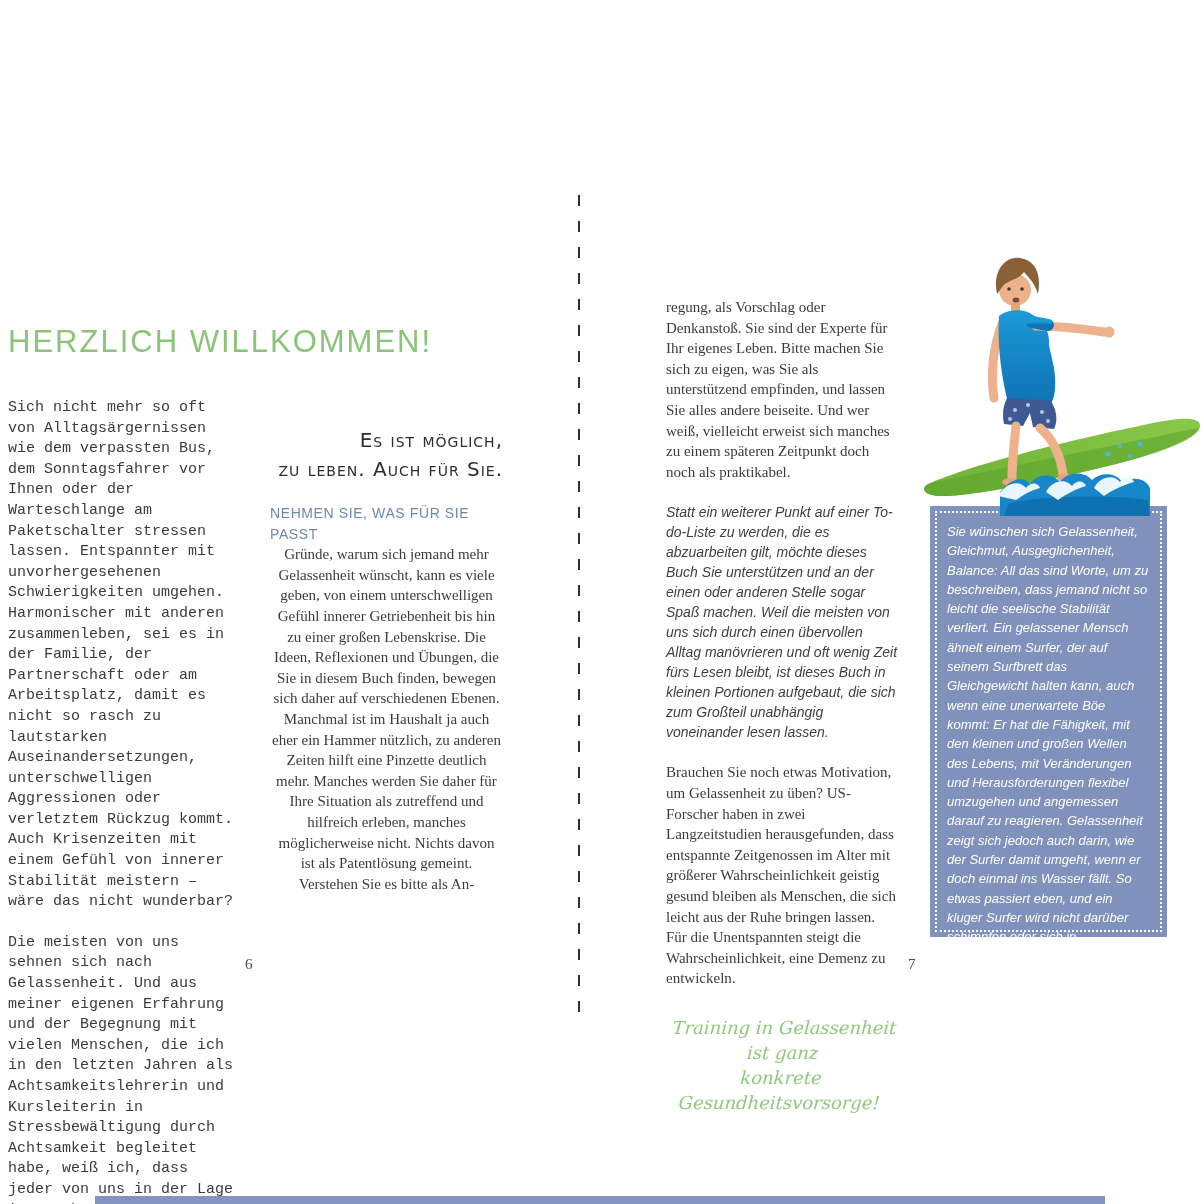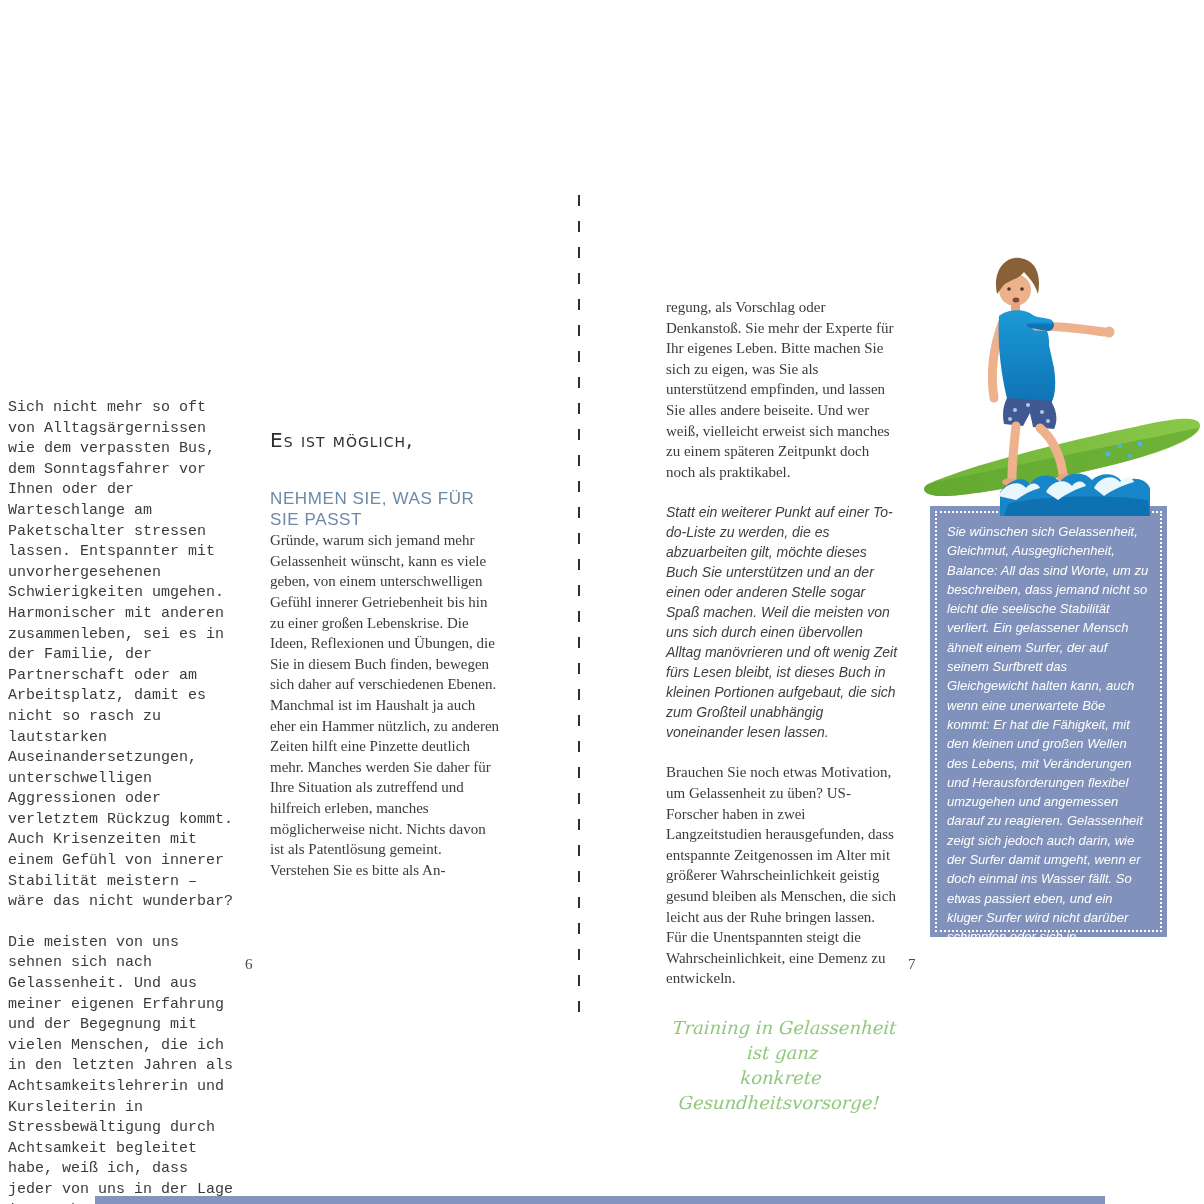--- a/index.html
+++ b/index.html
@@ -10,26 +10,26 @@
   .book-title{position:absolute;left:8px;top:303px;width:520px;
     font-family:"Liberation Sans",sans-serif;font-weight:300;font-size:31px;
     letter-spacing:2px;color:#8cc37a;}
   .col{position:absolute;font-size:15px;line-height:20.6px;text-align:left;}
   .col p{margin:0 0 0 0;}
   .col .para-gap{margin-top:20px;}
   #col1{left:8px;top:398px;width:231px;font-family:Liberation Mono, monospace;}
   #col2{left:270px;top:400px;width:233px;}
   #rcol{left:666px;top:297px;width:232px;}
 
-  .quote{margin-top:26px;text-align:left;
+  .quote{margin-top:26px;text-align:right;
     font-family:"DejaVu Sans",sans-serif;font-variant:small-caps;
     font-size:20px;line-height:29px;letter-spacing:1px;color:#2e2e2e;}
-  .subheading{margin-top:34px;font-family:"Liberation Sans",sans-serif;
-    font-size:17px;letter-spacing:0.6px;color:#6d89a7;}
-  .after-subheading{margin-top:22px;}
+  .subheading{margin-top:19px;font-family:"Liberation Sans",sans-serif;
+    font-size:14px;letter-spacing:0.6px;color:#6d89a7;}
+  .after-subheading{margin-top:22px;text-align:center;}
 
   .italic-sans{font-family:"Liberation Sans",sans-serif;font-style:italic;
     font-size:14px;line-height:20px;color:#3f3f3f;}
 
   .script-note{margin-top:26px;text-align:center;
     font-family:"DejaVu Serif",serif;font-style:italic;
     font-size:18px;line-height:25px;color:#8fc87b;transform:skewX(-4deg);}
 
   .page-number{position:absolute;top:956px;font-size:15px;color:#4a4a4a;
     font-family:"Liberation Serif",serif;}
@@ -52,42 +52,44 @@
   .illustration{position:absolute;left:912px;top:248px;width:292px;height:272px;z-index:2;}
 
   
   .bottom-rule{position:absolute;left:95px;top:1196px;width:1010px;height:8px;background:#8394bf;}
 </style>
 </head>
 <body>
 
 <div id="page">
 
+  <h1 class="book-title">HERZLICH WILLKOMMEN!</h1>
 
   <div class="col" id="col1">
     <p>Sich nicht mehr so oft von Alltagsärgernissen wie dem verpassten Bus, dem Sonntagsfahrer vor Ihnen oder der Warteschlange am Paketschalter stressen lassen. Entspannter mit unvorhergesehenen Schwierigkeiten umgehen. Harmonischer mit anderen zusammenleben, sei es in der Familie, der Partnerschaft oder am Arbeitsplatz, damit es nicht so rasch zu lautstarken Auseinandersetzungen, unterschwelligen Aggressionen oder verletztem Rückzug kommt. Auch Krisenzeiten mit einem Gefühl von innerer Stabilität meistern – wäre das nicht wunderbar?</p>
     <p class="para-gap">Die meisten von uns sehnen sich nach Gelassenheit. Und aus meiner eigenen Erfahrung und der Begegnung mit vielen Menschen, die ich in den letzten Jahren als Achtsamkeitslehrerin und Kursleiterin in Stressbewältigung durch Achtsamkeit begleitet habe, weiß ich, dass jeder von uns in der Lage ist, mehr davon zu entwickeln.</p>
     <p>Geht das über Nacht?</p>
     <p>Wie das einem im Leben ist es eher ein stufenweiser Prozess, für den etwas</p>
   </div>
 
   <div class="col" id="col2">
     <div class="quote">
       <div>Es ist möglich,</div>
+      <div>zu leben. Auch für Sie.</div>
     </div>
     <div class="subheading">NEHMEN SIE, WAS FÜR SIE PASST</div>
     <p class="after-subheading">Gründe, warum sich jemand mehr Gelassenheit wünscht, kann es viele geben, von einem unterschwelligen Gefühl innerer Getriebenheit bis hin zu einer großen Lebenskrise. Die Ideen, Reflexionen und Übungen, die Sie in diesem Buch finden, bewegen sich daher auf verschiedenen Ebenen. Manchmal ist im Haushalt ja auch eher ein Hammer nützlich, zu anderen Zeiten hilft eine Pinzette deutlich mehr. Manches werden Sie daher für Ihre Situation als zutreffend und hilfreich erleben, manches möglicherweise nicht. Nichts davon ist als Patentlösung gemeint. Verstehen Sie es bitte als An-</p>
   </div>
 
   <div class="page-number" id="pn-left">6</div>
 
   <div class="divider"></div>
 
   <div class="col" id="rcol">
-    <p>regung, als Vorschlag oder Denkanstoß. Sie mehr der Experte für Ihr eigenes Leben. Bitte machen Sie sich zu eigen, was Sie als unterstützend empfinden, und lassen Sie alles andere beiseite. Und wer weiß, vielleicht erweist sich manches zu einem späteren Zeitpunkt doch noch als praktikabel.</p>
+    <p>regung, als Vorschlag oder Denkanstoß. Sie sind der Experte für Ihr eigenes Leben. Bitte machen Sie sich zu eigen, was Sie als unterstützend empfinden, und lassen Sie alles andere beiseite. Und wer weiß, vielleicht erweist sich manches zu einem späteren Zeitpunkt doch noch als praktikabel.</p>
     <p class="para-gap italic-sans">Statt ein weiterer Punkt auf einer To-do-Liste zu werden, die es abzuarbeiten gilt, möchte dieses Buch Sie unterstützen und an der einen oder anderen Stelle sogar Spaß machen. Weil die meisten von uns sich durch einen übervollen Alltag manövrieren und oft wenig Zeit fürs Lesen bleibt, ist dieses Buch in kleinen Portionen aufgebaut, die sich zum Großteil unabhängig voneinander lesen lassen.</p>
     <p class="para-gap">Brauchen Sie noch etwas Motivation, um Gelassenheit zu üben? US-Forscher haben in zwei Langzeitstudien herausgefunden, dass entspannte Zeitgenossen im Alter mit größerer Wahrscheinlichkeit geistig gesund bleiben als Menschen, die sich leicht aus der Ruhe bringen lassen. Für die Unentspannten steigt die Wahrscheinlichkeit, eine Demenz zu entwickeln.</p>
     <div class="script-note">
       <div>Training in Gelassenheit ist ganz</div>
       <div>konkrete Gesundheitsvorsorge!</div>
     </div>
   </div>
 
   <div class="page-number" id="pn-right">7</div>
 

